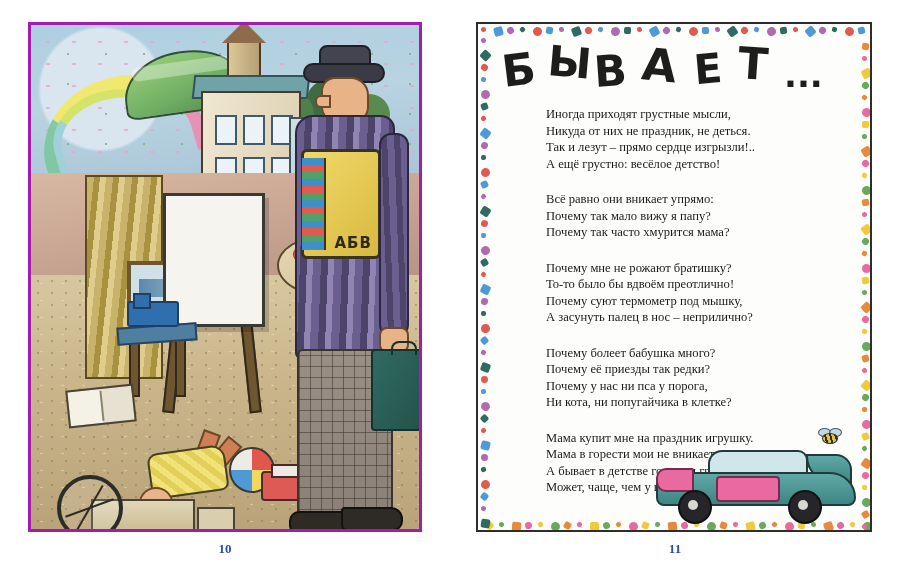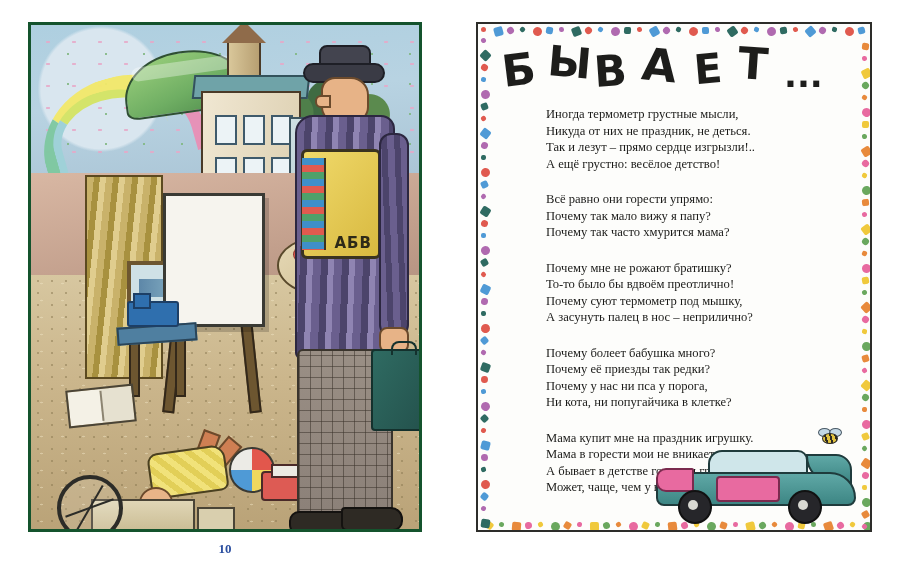--- a/index.html
+++ b/index.html
@@ -27,21 +27,21 @@
   }
 
   
   .illus-frame {
     position: absolute;
     left: 28px;
     top: 22px;
     width: 394px;
     height: 510px;
     box-sizing: border-box;
-    border: 3px solid #14532d;
+    border: 3px solid #a21caf;
     background: #b9c6cf;
     overflow: hidden;
   }
   .layer { position: absolute; }
 
   
   .sky {
     left: 0; top: 0; width: 100%; height: 160px;
     background:
       radial-gradient(circle at 18% 40%, #d9e6ef 0 18%, rgba(0,0,0,0) 19%),
@@ -708,27 +708,27 @@
           <span style="left: 46px; top: 2px; font-size: 42px; color: rgb(29, 29, 27); transform: rotate(5deg);">Ы</span>
           <span style="left: 92px; top: 10px; font-size: 43px; color: rgb(29, 29, 27); transform: rotate(-4deg);">В</span>
           <span style="left: 140px; top: 3px; font-size: 45px; color: rgb(29, 29, 27); transform: rotate(6deg);">А</span>
           <span style="left: 192px; top: 9px; font-size: 41px; color: rgb(29, 29, 27); transform: rotate(-5deg);">Е</span>
           <span style="left: 236px; top: 2px; font-size: 44px; color: rgb(29, 29, 27); transform: rotate(4deg);">Т</span>
           <span style="left: 282px; top: 18px; font-size: 34px; color: rgb(29, 29, 27); transform: rotate(0deg);">...</span>
         </div>
 
       <div class="poem" id="poem-body">
           <div class="stanza">
-            <div>Иногда термометр грустные мысли,</div>
+            <div>Иногда приходят грустные мысли,</div>
             <div>Никуда от них не праздник, не деться.</div>
             <div>Так и лезут – прямо сердце изгрызли!..</div>
             <div>А ещё грустно: весёлое детство!</div>
           </div>
           <div class="stanza">
-            <div>Всё равно они горести упрямо:</div>
+            <div>Всё равно они вникает упрямо:</div>
             <div>Почему так мало вижу я папу?</div>
             <div>Почему так часто хмурится мама?</div>
           </div>
           <div class="stanza">
             <div>Почему мне не рожают братишку?</div>
             <div>То-то было бы вдвоём преотлично!</div>
             <div>Почему суют термометр под мышку,</div>
             <div>А засунуть палец в нос – неприлично?</div>
           </div>
           <div class="stanza">
@@ -756,15 +756,16 @@
         <div class="car-cabin"></div>
         <div class="car-body"></div>
         <div class="car-nose"></div>
         <div class="car-door-pink"></div>
         <div class="car-wheel" style="left:22px;"></div>
         <div class="car-wheel" style="left:132px;"></div>
       </div>
 
     </div>
 
+    <div class="page-number">11</div>
   </div>
 
 </div>
 
 </body></html>

